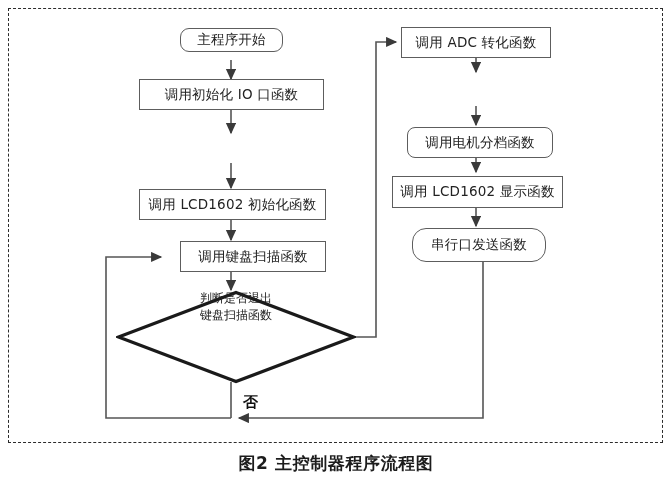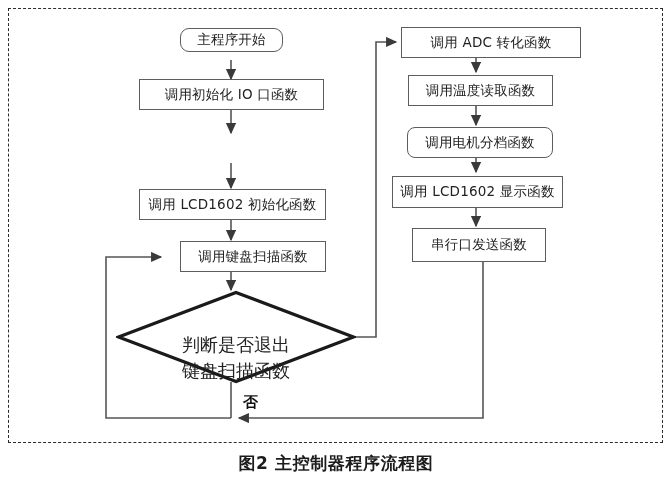--- a/index.html
+++ b/index.html
@@ -69,23 +69,23 @@
   }
   .decision .decision-label {
     position: absolute;
     left: 0;
     top: 0;
     width: 100%;
     height: 100%;
     display: flex;
     flex-direction: column;
     align-items: center;
-    justify-content: flex-end;
+    justify-content: flex-start;
     color: #222222;
-    font-size: 18px;
+    font-size: 12px;
     line-height: 1.45;
     text-align: center;
     pointer-events: none;
   }
   .edge-label {
     position: absolute;
     color: #111111;
     font-size: 15px;
     font-weight: 600;
     z-index: 4;
@@ -172,35 +172,32 @@
       <polygon points="120,2.5 237.5,47 120,91.5 2.5,47" fill="#ffffff" stroke="#1a1a1a" stroke-width="3.2" stroke-linejoin="miter"></polygon>
     </svg>
     <div class="decision-label">
       <span>判断是否退出</span>
       <span>键盘扫描函数</span>
     </div>
   </div>
 
   <div class="edge-label" style="left:243px; top:393px;">否</div>
 
-  <div class="node" style="left:401px; top:27px; width:180px; height:31px;">
+  <div class="node" style="left:401px; top:27px; width:150px; height:31px;">
     <span>调用 ADC 转化函数</span>
   </div>
 
-  <div class="node" style="left:408px; top:75px; width:145px; height:31px;">
-    <span>调用温度读取函数</span>
-  </div>
 
   <div class="node" style="left:407px; top:127px; width:146px; height:31px;border-radius:8px;">
     <span>调用电机分档函数</span>
   </div>
 
   <div class="node" style="left:392px; top:176px; width:171px; height:32px;">
     <span>调用 LCD1602 显示函数</span>
   </div>
 
-  <div class="node" style="left:412px; top:228px; width:134px; height:34px;">
+  <div class="node" style="left:412px; top:228px; width:134px; height:34px;border-radius:14px;">
     <span>串行口发送函数</span>
   </div>
 
   <div id="caption">图2 主控制器程序流程图</div>
 
 </div>
 
 </body></html>

